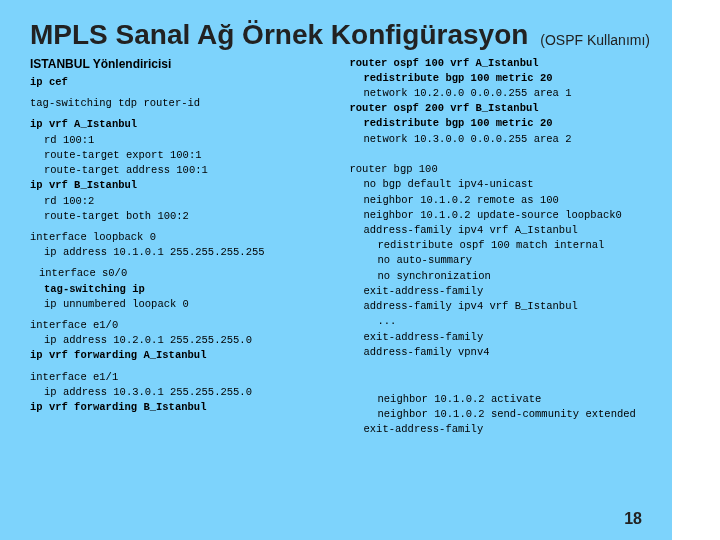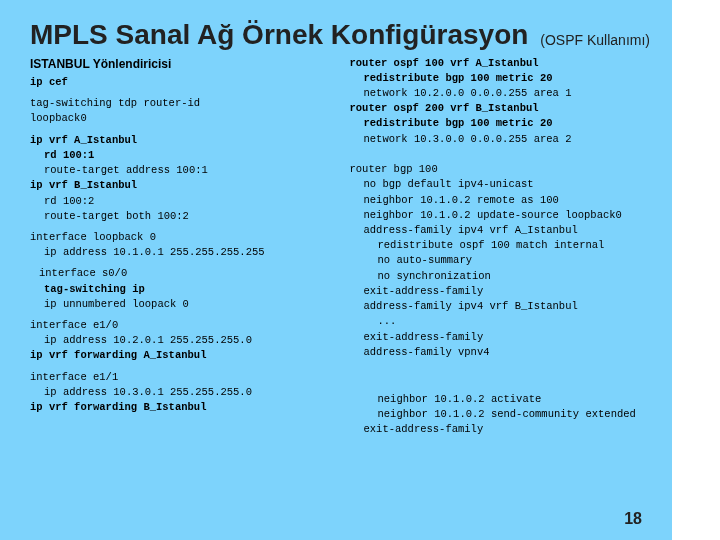--- a/index.html
+++ b/index.html
@@ -74,24 +74,24 @@
   <div class="title">MPLS Sanal Ağ Örnek Konfigürasyon</div>
   <div class="subtitle">(OSPF Kullanımı)</div>
 
   <div class="content-area">
     <div class="left-col">
       <div class="section-header">ISTANBUL Yönlendiricisi</div>
       <div id="left-code-block">
           <div style="padding-left: 0px; font-weight: bold;">ip cef</div>
           <div style="padding-left: 0px; height: 6px;">&nbsp;</div>
           <div style="padding-left: 0px;">tag-switching tdp router-id</div>
-          <div style="padding-left: 0px;">loopback0</div>
           <div style="padding-left: 0px; height: 6px;">&nbsp;</div>
           <div style="padding-left: 0px;"><strong>ip vrf A_Istanbul</strong></div>
-          <div style="padding-left: 14px; font-weight: bold;">rd 100:1</div>
+          <div style="padding-left: 14px;">rd 100:1</div>
+          <div style="padding-left: 14px;">route-target export 100:1</div>
           <div style="padding-left: 14px;">route-target address 100:1</div>
           <div style="padding-left: 0px;"><strong>ip vrf B_Istanbul</strong></div>
           <div style="padding-left: 14px;">rd 100:2</div>
           <div style="padding-left: 14px;">route-target both 100:2</div>
           <div style="padding-left: 0px; height: 6px;">&nbsp;</div>
           <div style="padding-left: 0px;">interface loopback 0</div>
           <div style="padding-left: 14px;">ip address 10.1.0.1 255.255.255.255</div>
           <div style="padding-left: 0px; height: 6px;">&nbsp;</div>
           <div style="padding-left: 0px; margin-left: 9px;">interface s0/0</div>
           <div style="padding-left: 14px;"><strong>tag-switching ip</strong></div>

